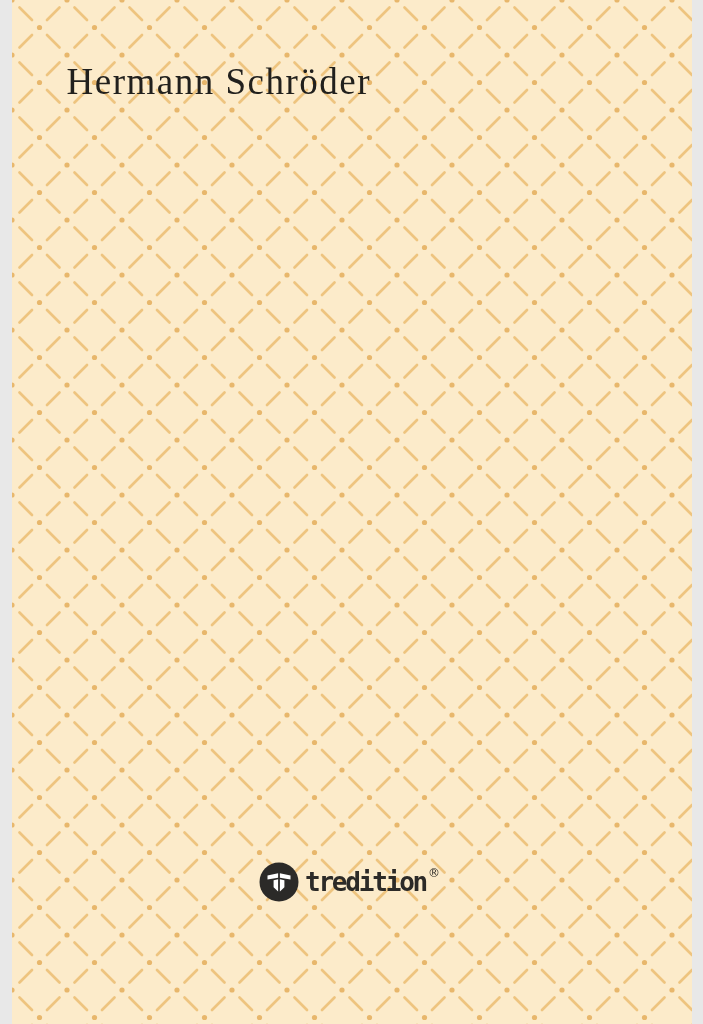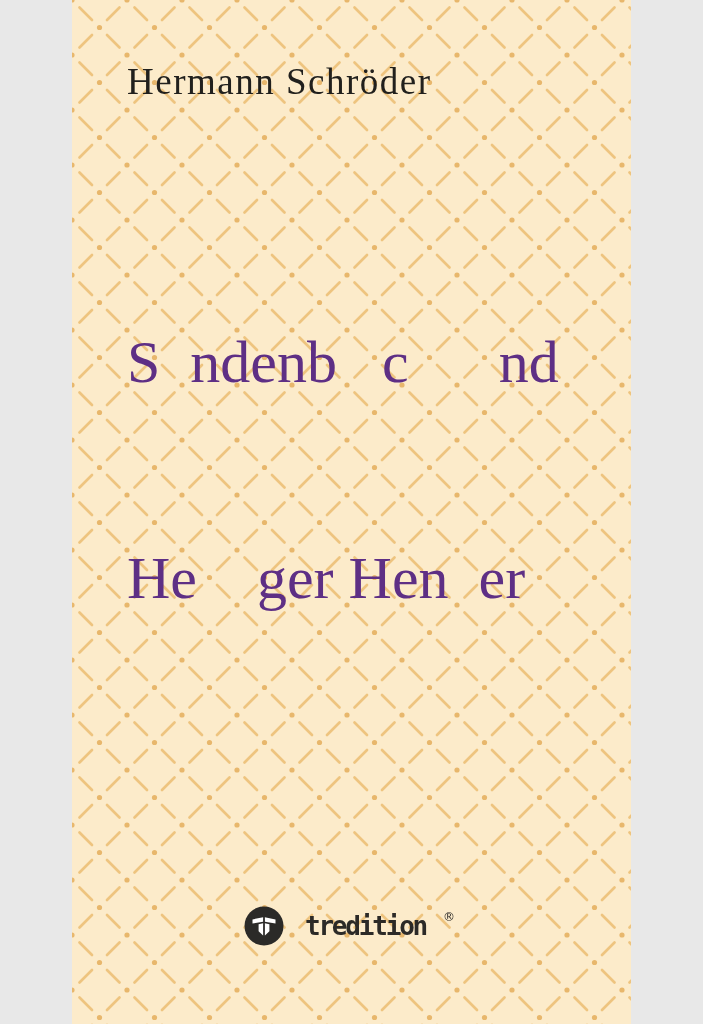--- a/index.html
+++ b/index.html
@@ -3,21 +3,21 @@
 <meta charset="utf-8">
 <style>
   html, body {
     margin: 0;
     padding: 0;
     background: #e8e8e8;
     font-family: "Liberation Serif", serif;
   }
   .cover {
     position: relative;
-    width: 559px;
+    width: 680px;
     height: 1024px;
     margin: 0 auto;
     overflow: hidden;
     background: #fcebca;
   }
   .bg-pattern {
     position: absolute;
     left: 0;
     top: 0;
     display: block;
@@ -47,25 +47,25 @@
     font-size: 31px;
     line-height: 43px;
     letter-spacing: 0.4px;
     color: #21201d;
     white-space: pre;
   }
   .publisher {
     position: absolute;
     left: 0;
     right: 0;
-    top: 906px;
+    top: 862px;
     display: flex;
     justify-content: center;
     align-items: center;
-    gap: 21px;
+    gap: 6px;
   }
   .logo-circle {
     width: 40px;
     height: 40px;
     flex: 0 0 40px;
     display: block;
   }
   .wordmark {
     font-family: "DejaVu Sans Mono", monospace;
     font-weight: 700;
@@ -105,24 +105,20 @@
           <circle cx="55" cy="55" r="2.6"></circle>
           <circle cx="27.5" cy="27.5" r="2.6"></circle>
         </g>
       </pattern>
     </defs>
     <rect width="703" height="1024" fill="url(#lattice)"></rect>
   </svg>
 
   <div class="author">Hermann Schröder</div>
 
-  <div class="title">
-    <div>S  ndenb   c      nd</div>
-    <div>He    ger Hen  er</div>
-  </div>
 
 
   <div class="publisher">
     <svg class="logo-circle" viewBox="0 0 40 40" xmlns="http://www.w3.org/2000/svg">
       <circle cx="20" cy="20" r="19.5" fill="#2b2a28"></circle>
       <g fill="#ffffff">
         <path d="M8.5,13.4 L19.1,11.2 L19.1,15.8 L8.5,17.6 Z"></path>
         <path d="M31.5,13.4 L20.9,11.2 L20.9,15.8 L31.5,17.6 Z"></path>
         <path d="M14.6,18.2 L19.1,17.3 L19.1,29.4 L14.6,25.2 Z"></path>
         <path d="M25.4,18.2 L20.9,17.3 L20.9,29.4 L25.4,25.2 Z"></path>

